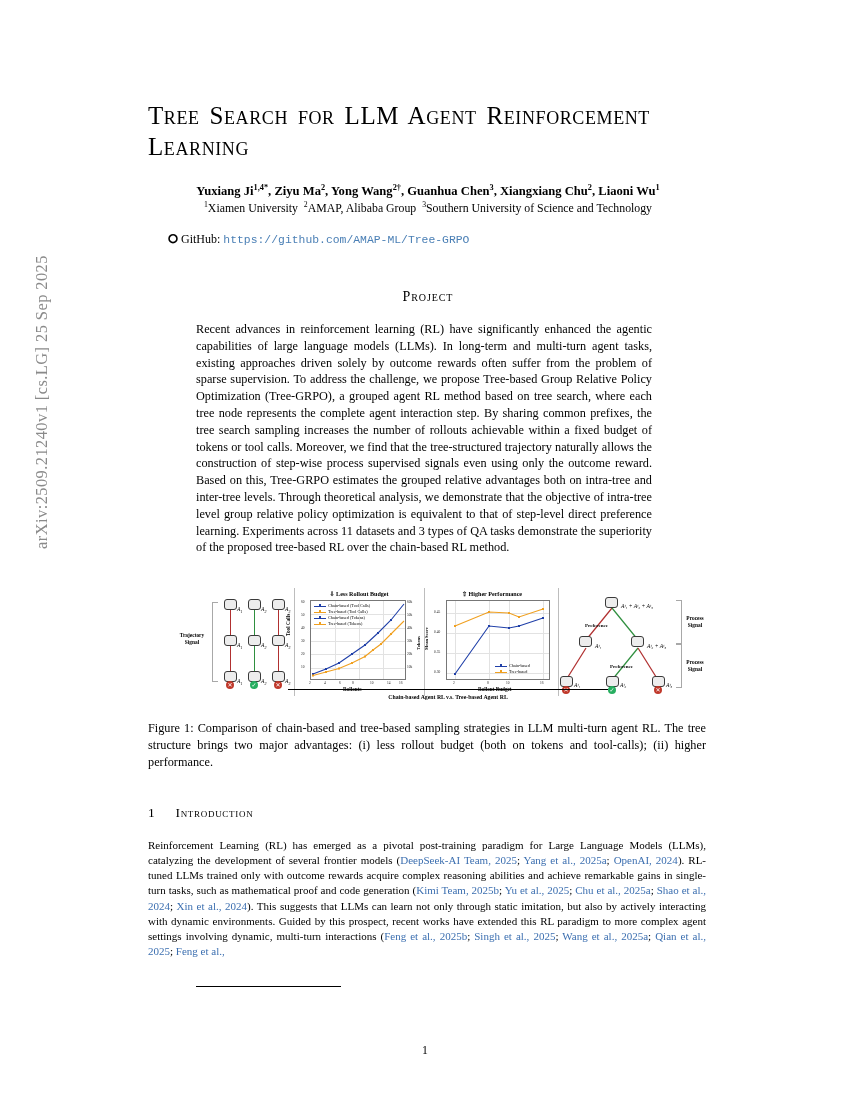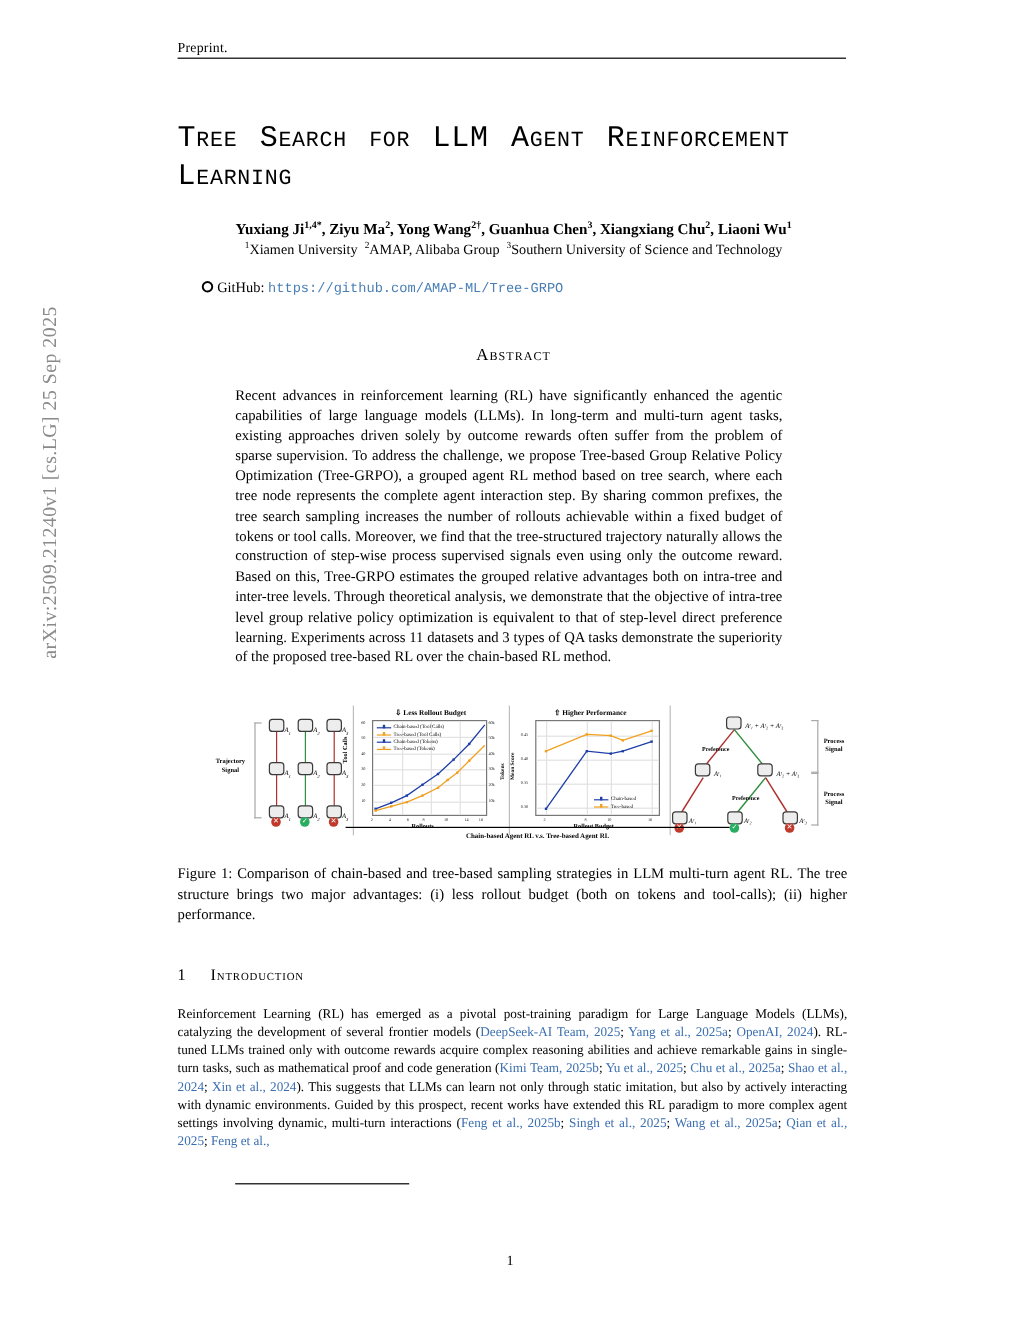--- a/index.html
+++ b/index.html
@@ -33,21 +33,20 @@
   .hdr .lbl{ font-size:11.5px; letter-spacing:.2px; }
   .hdr .rule{ border-bottom:1.1px solid #000; margin-top:2px; }
 
   
   .title{
     position:absolute; left:148px; top:100px; width:560px;
     font-size:25px; line-height:1.24;
     font-variant:small-caps;
     letter-spacing:.6px;
     word-spacing:3px;
-    font-family:Liberation Mono, monospace;
   }
 
   
   .authors{
     position:absolute; left:148px; top:183px; width:560px;
     font-size:12.6px; font-weight:bold; line-height:1.42;
     text-align:center;
   }
   .affil{
     position:absolute; left:148px; top:200px; width:560px;
@@ -178,41 +177,37 @@
     text-align:center; font-size:11.8px;
   }
 </style>
 </head>
 <body>
 
 <div class="page">
 
   <div class="arxiv-stamp">arXiv:2509.21240v1  [cs.LG]  25 Sep 2025</div>
 
-  <div class="hdr">
-    <div class="lbl">Preprint.</div>
-    <div class="rule"></div>
-  </div>
 
   <div class="title">Tree Search for LLM Agent Reinforcement Learning</div>
 
   <div class="authors">
     <span>Yuxiang Ji<sup>1,4</sup><sup>*</sup>, Ziyu Ma<sup>2</sup>, Yong Wang<sup>2</sup><sup>†</sup>, Guanhua Chen<sup>3</sup>, Xiangxiang Chu<sup>2</sup>, Liaoni Wu<sup>1</sup></span>
   </div>
   <div class="affil">
     <sup>1</sup>Xiamen University&nbsp;&nbsp;<sup>2</sup>AMAP, Alibaba Group&nbsp;&nbsp;<sup>3</sup>Southern University of Science and Technology
   </div>
 
   <div class="github">
     <span class="gicon">⭘</span>
     <span>GitHub:</span>
     <span class="url">https://github.com/AMAP-ML/Tree-GRPO</span>
   </div>
 
-  <div class="abs-head">Abstract</div>
+  <div class="abs-head">Project</div>
   <div class="abs-body">Recent advances in reinforcement learning (RL) have significantly enhanced the agentic capabilities of large language models (LLMs). In long-term and multi-turn agent tasks, existing approaches driven solely by outcome rewards often suffer from the problem of sparse supervision. To address the challenge, we propose Tree-based Group Relative Policy Optimization (Tree-GRPO), a grouped agent RL method based on tree search, where each tree node represents the complete agent interaction step. By sharing common prefixes, the tree search sampling increases the number of rollouts achievable within a fixed budget of tokens or tool calls. Moreover, we find that the tree-structured trajectory naturally allows the construction of step-wise process supervised signals even using only the outcome reward. Based on this, Tree-GRPO estimates the grouped relative advantages both on intra-tree and inter-tree levels. Through theoretical analysis, we demonstrate that the objective of intra-tree level group relative policy optimization is equivalent to that of step-level direct preference learning. Experiments across 11 datasets and 3 types of QA tasks demonstrate the superiority of the proposed tree-based RL over the chain-based RL method.</div>
 
   <div class="figwrap">
     <div class="figbox">
 
       <div class="panelA">
 
         <div class="brk" style="left:26px; top:14px; height:78px;"></div>
         <div class="sidelbl" style="left:-12px; top:44px; width:36px;">
           <div>Trajectory</div>

